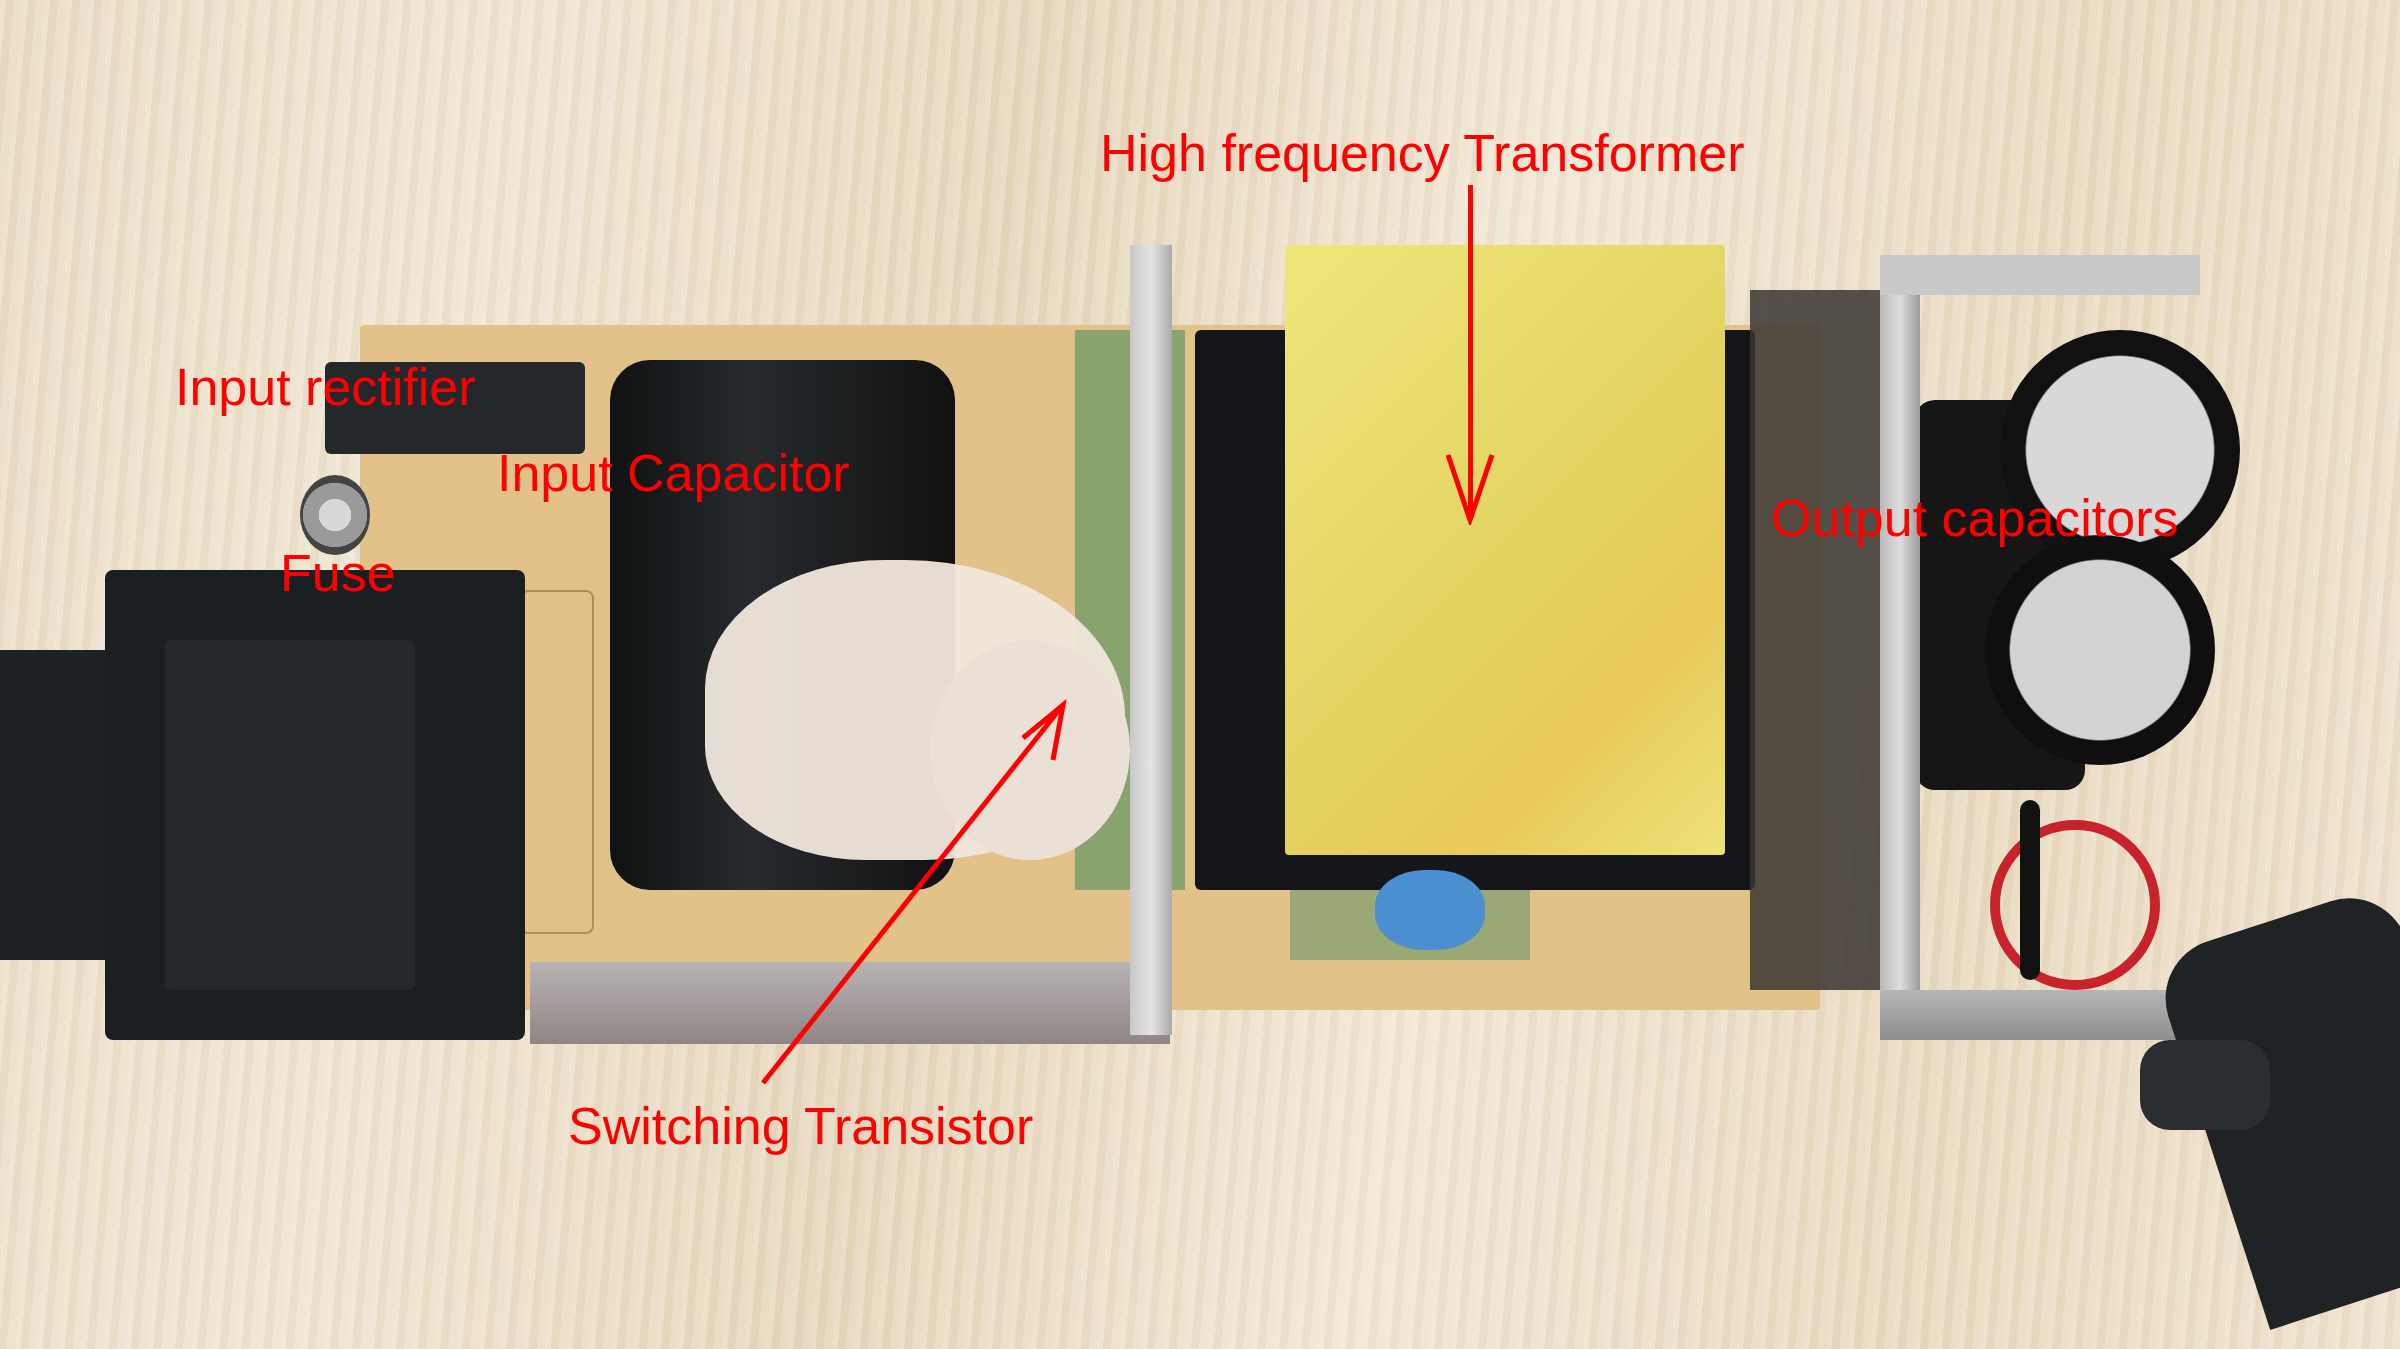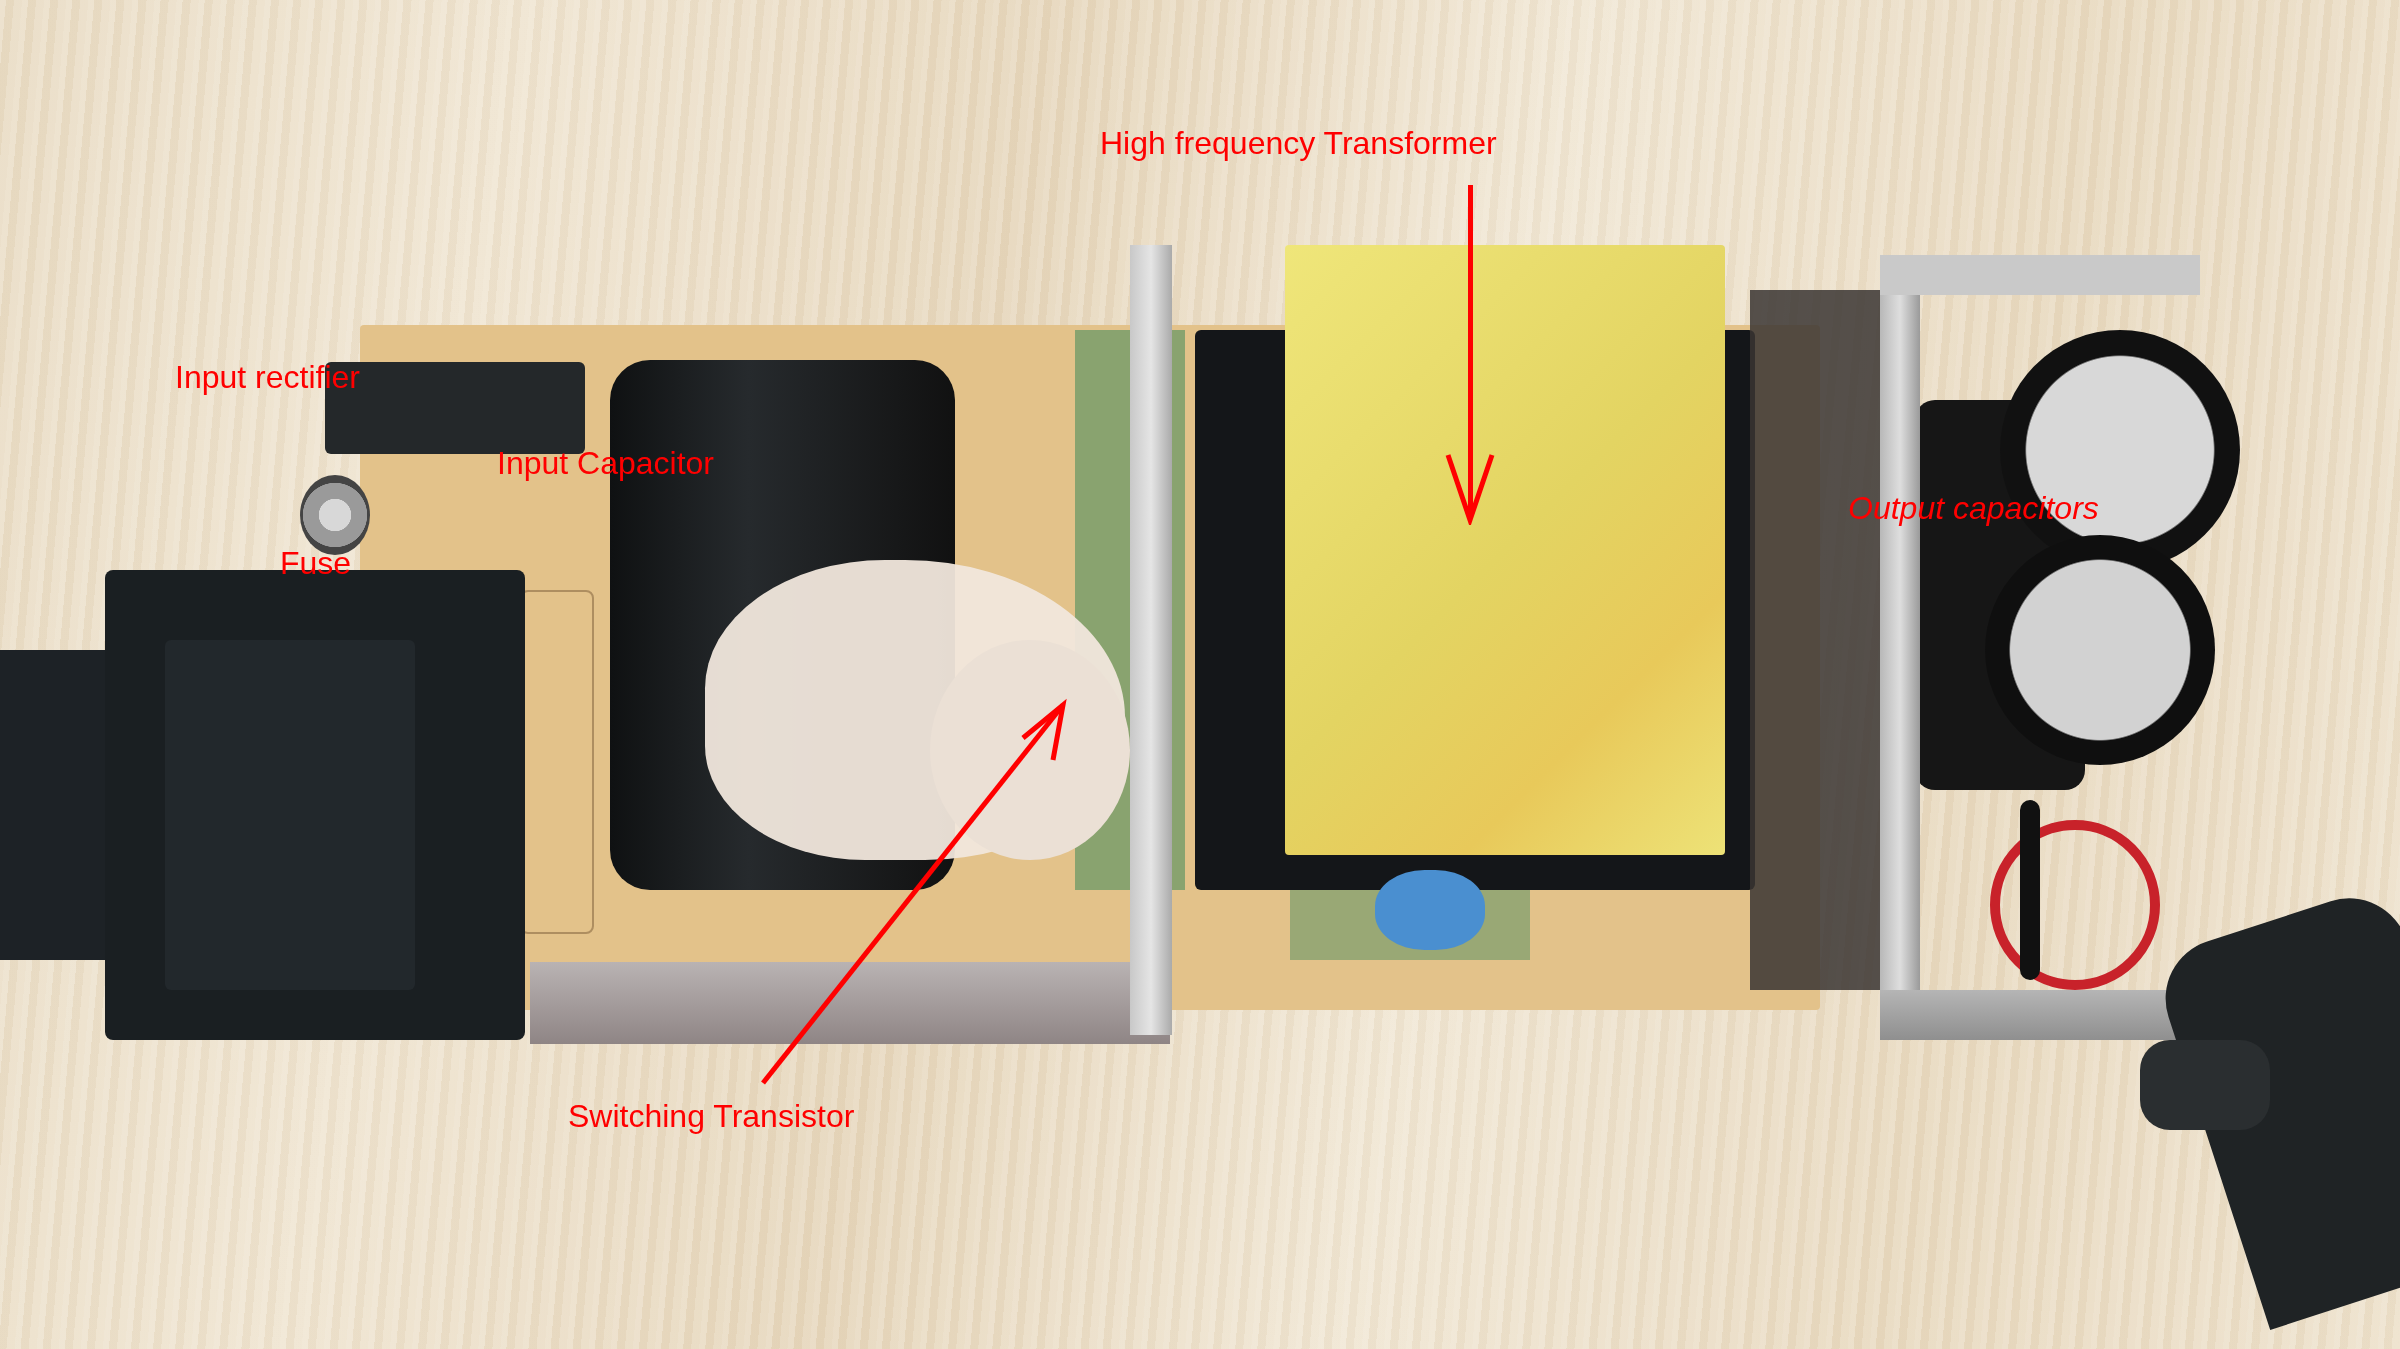--- a/index.html
+++ b/index.html
@@ -45,21 +45,21 @@
   .out-cap1 { left: 2000px; top: 330px; width: 240px; height: 240px; border-radius: 50%; background: radial-gradient(circle, #d8d8d8 0 55%, #111 56%); }
   .out-cap2 { left: 1985px; top: 535px; width: 230px; height: 230px; border-radius: 50%; background: radial-gradient(circle, #d2d2d2 0 55%, #0f0f0f 56%); }
   .out-cap-body { left: 1915px; top: 400px; width: 170px; height: 390px; background: #161616; border-radius: 20px; }
   
   .wire-red { left: 1990px; top: 820px; width: 150px; height: 150px; border: 10px solid #c8222a; border-radius: 50%; }
   .wire-black { left: 2020px; top: 800px; width: 20px; height: 180px; background: #111; border-radius: 10px; }
   .cable { left: 2150px; top: 960px; width: 250px; height: 389px; background: #1f2325; border-radius: 60px 60px 0 0; transform: rotate(-18deg); transform-origin: top left; }
   .cable-grommet { left: 2140px; top: 1040px; width: 130px; height: 90px; background: #2a2e30; border-radius: 30px; }
 
   
-  .label { position: absolute; color: #ff0000; font-size: 32px; line-height: 1; white-space: nowrap; }
+  .label { position: absolute; color: #ff0000; font-size: 52px; line-height: 1; white-space: nowrap; }
   .arrow-line { position: absolute; background: #ff0000; }
 </style>
 </head>
 <body>
 
 <div class="grain"></div>
 
 <div class="abs pcb"></div>
 <div class="abs pcb-green1"></div>
 <div class="abs pcb-green2"></div>
@@ -98,19 +98,19 @@
 
 <div class="label" style="left:1100px;top:127px;">High frequency Transformer</div>
 <div class="arrow-line" style="left:1468px;top:185px;width:5px;height:330px;"></div>
 <svg class="abs" style="left:1440px;top:450px;" width="60" height="75">
   <polyline points="8,5 30,70 52,5" fill="none" stroke="#ff0000" stroke-width="5"></polyline>
 </svg>
 
 <div class="label" style="left:175px;top:361px;">Input rectifier</div>
 <div class="label" style="left:497px;top:447px;text-align:right;">Input Capacitor</div>
 <div class="label" style="left:280px;top:547px;text-align:right;">Fuse</div>
-<div class="label" style="left:1848px;top:492px;font-style:italic;">Output capacitors</div>
+<div class="label" style="left:1771px;top:492px;">Output capacitors</div>
 <div class="label" style="left:568px;top:1100px;text-align:center;">Switching Transistor</div>
 
 <svg class="abs" style="left:0;top:0;pointer-events:none;" width="2400" height="1349">
   <line x1="763" y1="1083" x2="1063" y2="705" stroke="#ff0000" stroke-width="5"></line>
   <polyline points="1023,738 1063,705 1053,760" fill="none" stroke="#ff0000" stroke-width="5"></polyline>
 </svg>
 
 </body></html>

